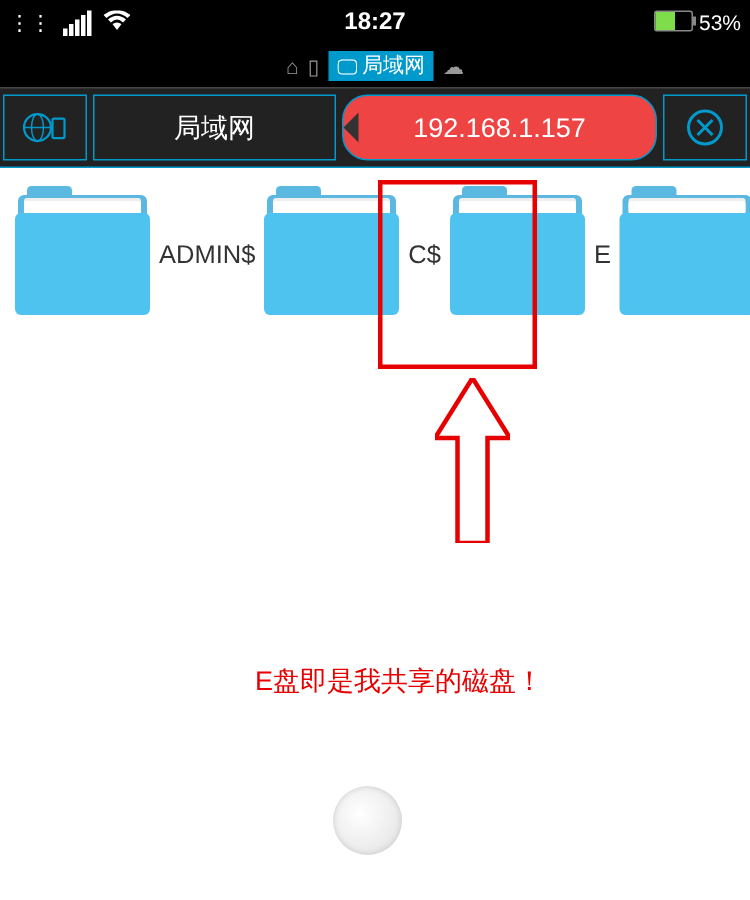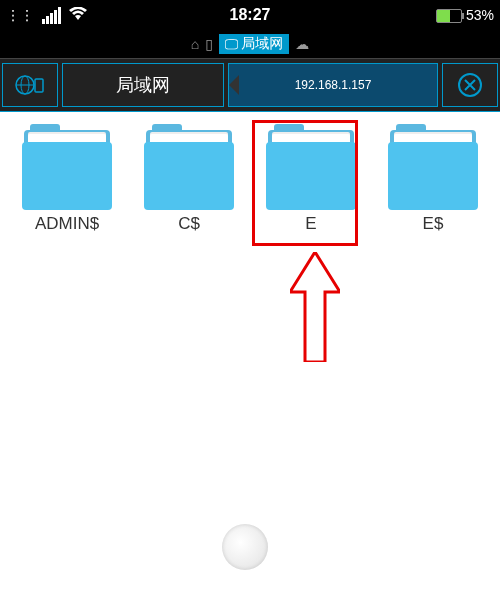--- a/index.html
+++ b/index.html
@@ -1,39 +1,39 @@
 <!DOCTYPE html>
 <html><head>
   <meta charset="utf-8">
   <style>
     * { margin: 0; padding: 0; box-sizing: border-box; }
     body { width: 500px; height: 600px; font-family: Arial, sans-serif; background: #fff; overflow: hidden; }
     
     .status-bar { height: 30px; background: #000; color: #fff; display: flex; align-items: center; justify-content: space-between; padding: 0 6px; font-size: 14px; }
     .status-left { display: flex; align-items: center; gap: 8px; }
-    .status-right { display: flex; align-items: flex-end; gap: 4px; }
+    .status-right { display: flex; align-items: flex-start; gap: 4px; }
     .signal-bars { display: flex; align-items: flex-end; gap: 1px; }
     .signal-bars span { width: 3px; background: #fff; }
     .signal-bars span:nth-child(1){height:5px}.signal-bars span:nth-child(2){height:8px}.signal-bars span:nth-child(3){height:11px}.signal-bars span:nth-child(4){height:14px}.signal-bars span:nth-child(5){height:17px}
     .status-time { position: absolute; left: 50%; transform: translateX(-50%); font-weight: bold; font-size: 16px; text-align: center; }
     
     .breadcrumb-bar { height: 28px; background: #000; display: flex; align-items: center; justify-content: center; gap: 6px; color: #999; font-size: 14px; }
     .bc-icon { color: #999; }
     .bc-lan { background: #0099cc; color: #fff; padding: 1px 6px; display: flex; align-items: center; gap: 3px; }
     
     .nav-bar { height: 54px; background: #222; display: flex; align-items: stretch; border-top: 1px solid #444; border-bottom: 1px solid #0099cc; }
     .nav-cell { display: flex; align-items: center; justify-content: center; border: 1px solid #0099cc; margin: 4px 2px; }
     .nav-icon-cell { width: 56px; color: #0099cc; }
     .nav-label-cell { flex: 1; color: #fff; font-size: 18px; }
-    .nav-ip-cell { flex: 1.3; color: #fff; font-size: 12px; background: #0c4a6e; position: relative; }
+    .nav-ip-cell { flex: 1.3; color: #fff; font-size: 18px; background: #ef4444; position: relative; border-radius: 17px; }
     .nav-ip-cell::before { content: ''; position: absolute; left: -10px; top: 50%; transform: translateY(-50%); border: 10px solid transparent; border-right-color: #333; }
     .nav-close-cell { width: 56px; color: #0099cc; }
     
     .folder-grid { padding: 18px 8px; display: grid; grid-template-columns: repeat(4, 1fr); gap: 14px 4px; position: relative; }
-    .folder-item { display: flex; flex-direction: column; align-items: center; gap: 4px; }
+    .folder-item { display: flex; flex-direction: row; align-items: center; gap: 4px; }
     .folder-icon-wrap { width: 94px; height: 80px; position: relative; }
     .folder-back { position: absolute; top: 0; left: 4px; right: 4px; height: 14px; background: #5bb8e0; border-radius: 4px 4px 0 0; }
     .folder-back::before { content:''; position:absolute; top:-6px; left:6px; width:30px; height:8px; background:#5bb8e0; border-radius:3px 3px 0 0; }
     .folder-paper { position: absolute; top: 4px; left: 8px; right: 8px; height: 10px; background: #fff; border-radius: 2px; box-shadow: 0 -2px 0 #eee; }
     .folder-front { position: absolute; top: 12px; left: 2px; right: 2px; bottom: 0; background: #4fc3ef; border-radius: 4px; }
     .folder-label { font-size: 17px; color: #333; }
     
     .highlight-box { position: absolute; border: 3px solid #e60000; top: 8px; left: 252px; width: 106px; height: 126px; pointer-events: none; }
     .arrow { position: absolute; left: 290px; top: 140px; pointer-events: none; }
     .annotation { position: absolute; color: #e60000; font-size: 18px; pointer-events: none; }
@@ -132,14 +132,15 @@
         <div class="folder-paper"></div>
         <div class="folder-front"></div>
       </div>
     <div class="folder-label">E$</div>
   </div>
 
   <div class="highlight-box"></div>
   <svg class="arrow" width="50" height="110">
     <path d="M25 0 L50 40 L35 40 L35 110 L15 110 L15 40 L0 40 Z" fill="none" stroke="#e60000" stroke-width="3"></path>
   </svg>
+  <div class="annotation ann1">E盘即是我共享的磁盘！</div>
   <div class="home-btn"></div>
 </div>
 
 </body></html>

